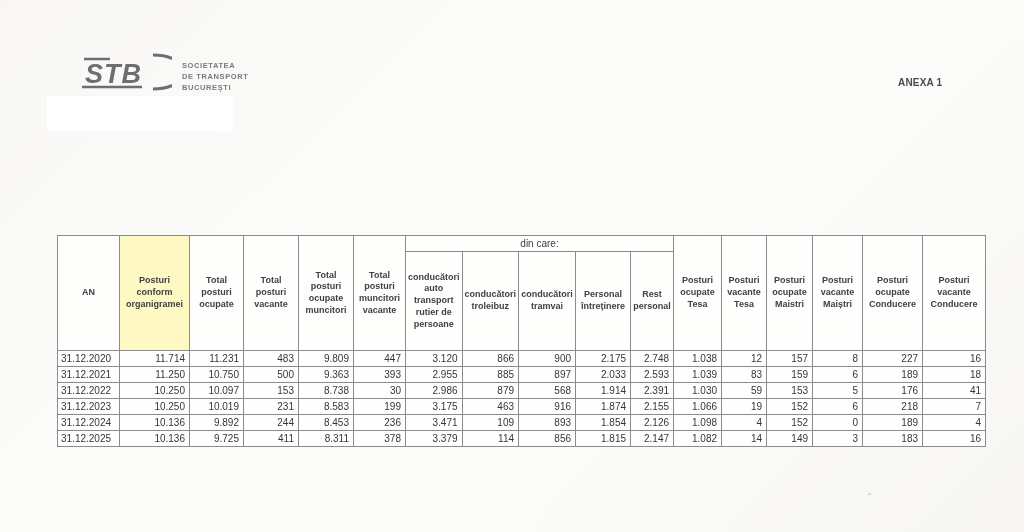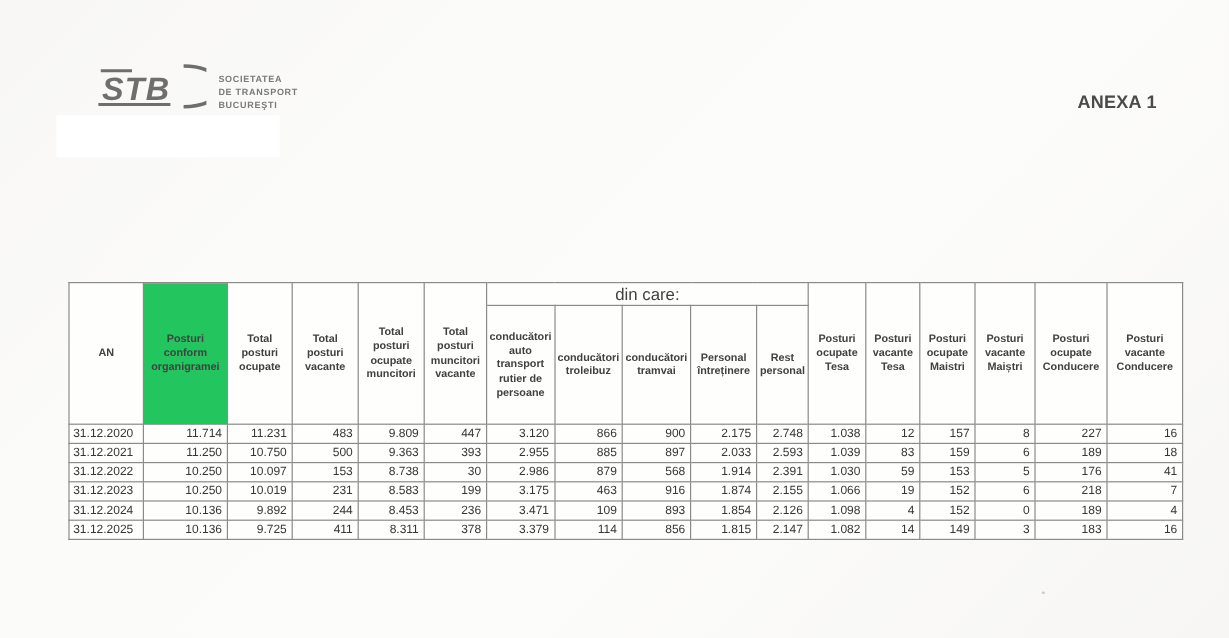--- a/index.html
+++ b/index.html
@@ -15,38 +15,38 @@
   }
   
   .logo{position:absolute;left:80px;top:52px;display:flex;align-items:flex-end;}
   .logo svg{display:block;}
   .org-name{
     margin-left:10px;margin-top:8px;
     font-size:7.5px;font-weight:bold;
     color:#7a7a7a;letter-spacing:0.6px;line-height:1.45;
   }
   .white-patch{position:absolute;left:47px;top:96px;width:186px;height:35px;background:#ffffff;}
-  .anexa{position:absolute;left:898px;top:77px;font-size:15px;font-weight:bold;color:#4a4a4a;letter-spacing:0.2px;}
+  .anexa{position:absolute;left:898px;top:77px;font-size:10px;font-weight:bold;color:#4a4a4a;letter-spacing:0.2px;}
   .title{
     position:absolute;left:0;top:186px;width:1024px;text-align:center;
     font-size:10.5px;font-weight:bold;color:#3c3c3c;letter-spacing:0.1px;
   }
   
   table.posts{
     position:absolute;left:57px;top:235px;
     border-collapse:collapse;table-layout:fixed;
     background:#fefefd;
   }
   .posts th,.posts td{border:1px solid #8b8b8b;overflow:hidden;}
   .posts th{
     font-size:9px;font-weight:bold;text-align:center;vertical-align:middle;
     padding:1px 2px;line-height:1.3;color:#414141;
   }
-  .posts th.din-care{font-weight:normal;font-size:14px;height:15px;padding:0;}
-  .posts th.gray{background:#22c55e;}
+  .posts th.din-care{font-weight:normal;font-size:10px;height:15px;padding:0;}
+  .posts th.gray{background:#fef9c3;}
   .posts thead tr.main-row{height:99px;}
   .posts td{
     font-size:10px;height:15px;padding:0 4px 0 3px;color:#363636;
     white-space:nowrap;
   }
   .posts td.c-date{text-align:left;}
   .posts td.c-num{text-align:right;}
   .speck{position:absolute;left:868px;top:493px;width:3px;height:2px;border-radius:50%;background:#cfcfcc;}
 </style>
 </head>

